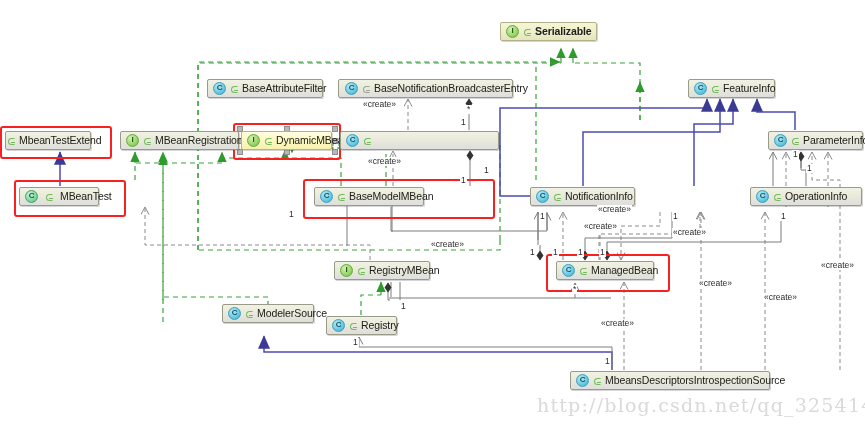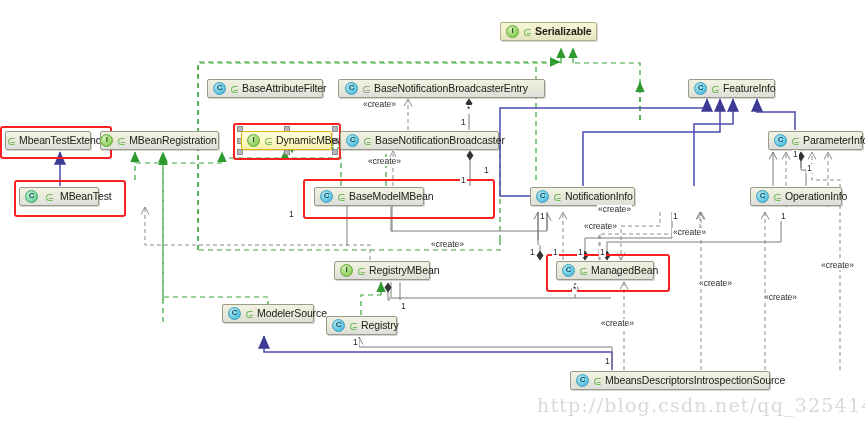--- a/index.html
+++ b/index.html
@@ -286,53 +286,52 @@
     <span class="hk"></span>
     <span class="nm">Serializable</span>
   </div>
 
   <div class="node" style="left:207px;top:79px;width:116px;">
     <span class="ic ic-class"></span>
     <span class="hk"></span>
     <span class="nm">BaseAttributeFilter</span>
   </div>
 
-  <div class="node" style="left:338px;top:79px;width:207px;padding-left:6px;">
+  <div class="node" style="left:338px;top:79px;width:175px;padding-left:6px;">
     <span class="ic ic-class"></span>
     <span class="hk gray"></span>
     <span class="nm">BaseNotificationBroadcasterEntry</span>
   </div>
 
   <div class="node" style="left:688px;top:79px;width:87px;">
     <span class="ic ic-class"></span>
     <span class="hk"></span>
     <span class="nm">FeatureInfo</span>
   </div>
 
   <div class="node" style="left:5px;top:131px;width:86px;">
     <span class="hk" style="margin-left:-4px;"></span>
     <span class="nm">MbeanTestExtend</span>
   </div>
 
-  <div class="node" style="left:100px;top:131px;width:119px;justify-content:center;">
+  <div class="node" style="left:120px;top:131px;width:119px;">
     <span class="ic ic-iface"></span>
     <span class="hk"></span>
     <span class="nm">MBeanRegistration</span>
   </div>
 
   <div class="node iface selected" style="left:241px;top:131px;width:91px;">
     <span class="ic ic-iface"></span>
     <span class="hk"></span>
     <span class="nm">DynamicMBean</span>
   </div>
 
   <div class="node" style="left:340px;top:131px;width:159px;">
     <span class="ic ic-class"></span>
     <span class="hk"></span>
-    <span class="nm">BaseNotificationBroadcaster</span>
   </div>
 
   <div class="node" style="left:768px;top:131px;width:95px;">
     <span class="ic ic-class"></span>
     <span class="hk"></span>
     <span class="nm">ParameterInfo</span>
   </div>
 
   <div class="node" style="left:19px;top:187px;width:80px;gap:7px;">
     <span class="ic ic-classarrow"></span>
@@ -346,21 +345,21 @@
     <span class="nm">NotificationInfo</span>
   </div>
 
   <div class="node" style="left:314px;top:187px;width:110px;">
     <span class="ic ic-class"></span>
     <span class="hk"></span>
     <span class="nm">BaseModelMBean</span>
   </div>
 
 
-  <div class="node" style="left:750px;top:187px;width:92px;">
+  <div class="node" style="left:750px;top:187px;width:112px;">
     <span class="ic ic-class"></span>
     <span class="hk"></span>
     <span class="nm">OperationInfo</span>
   </div>
 
   <div class="node" style="left:334px;top:261px;width:96px;">
     <span class="ic ic-iface"></span>
     <span class="hk"></span>
     <span class="nm">RegistryMBean</span>
   </div>

